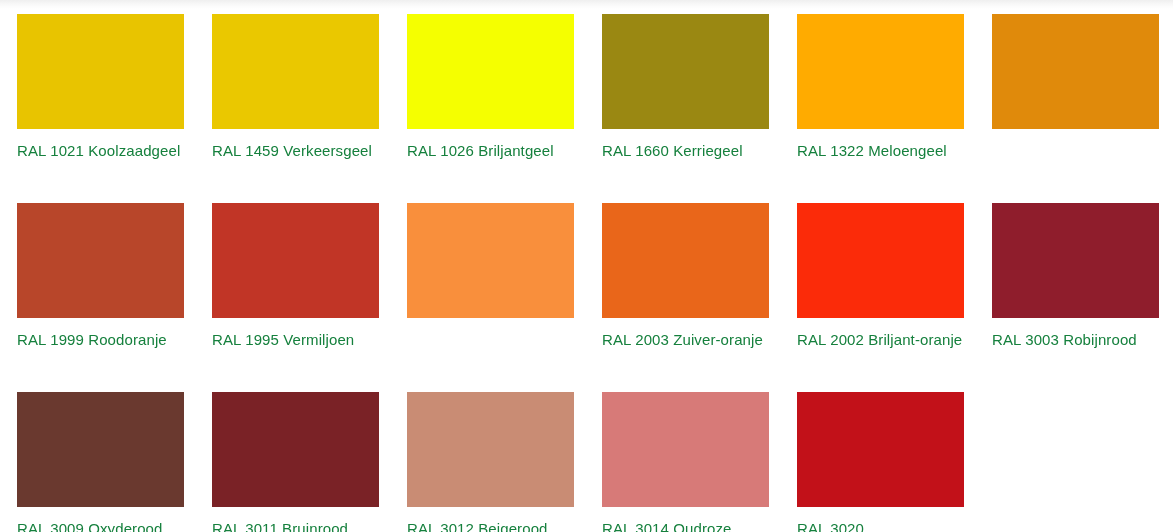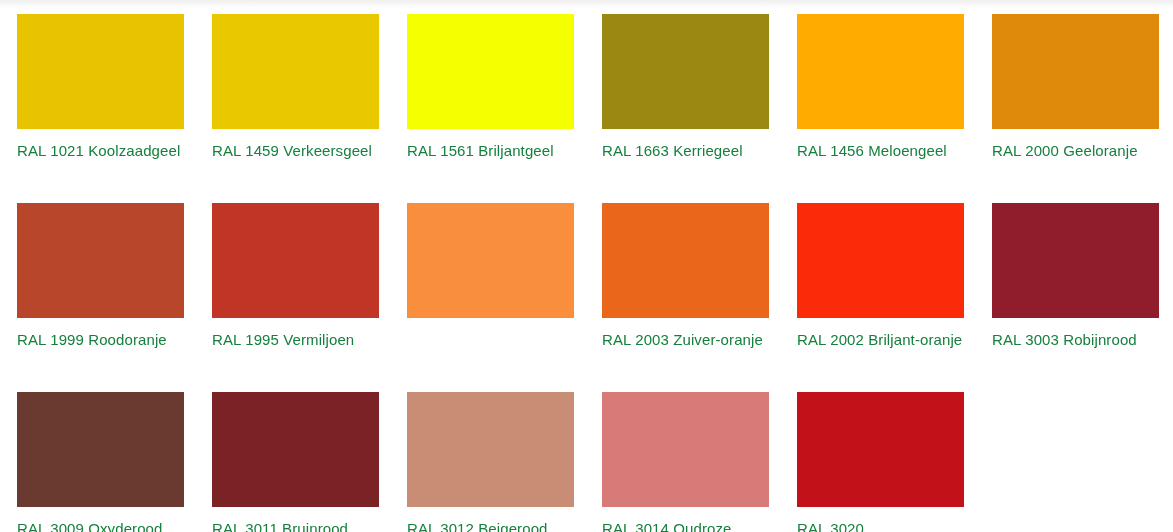--- a/index.html
+++ b/index.html
@@ -81,33 +81,32 @@
       <div class="swatch-card">
         <span class="swatch-chip" style="background: rgb(232, 196, 0);"></span>
         <span class="swatch-label">RAL 1021 Koolzaadgeel</span>
       </div>
       <div class="swatch-card">
         <span class="swatch-chip" style="background: rgb(234, 200, 0);"></span>
         <span class="swatch-label">RAL 1459 Verkeersgeel</span>
       </div>
       <div class="swatch-card">
         <span class="swatch-chip" style="background: rgb(245, 255, 0);"></span>
-        <span class="swatch-label">RAL 1561 Briljantgeel</span>
+        <span class="swatch-label">RAL 1026 Briljantgeel</span>
       </div>
       <div class="swatch-card">
         <span class="swatch-chip" style="background: rgb(154, 136, 18);"></span>
-        <span class="swatch-label">RAL 1663 Kerriegeel</span>
+        <span class="swatch-label">RAL 1660 Kerriegeel</span>
       </div>
       <div class="swatch-card">
         <span class="swatch-chip" style="background: rgb(255, 171, 0);"></span>
-        <span class="swatch-label">RAL 1456 Meloengeel</span>
+        <span class="swatch-label">RAL 1322 Meloengeel</span>
       </div>
       <div class="swatch-card">
         <span class="swatch-chip" style="background: rgb(224, 138, 11);"></span>
-        <span class="swatch-label">RAL 2000 Geeloranje</span>
       </div>
       <div class="swatch-card">
         <span class="swatch-chip" style="background: rgb(184, 70, 42);"></span>
         <span class="swatch-label">RAL 1999 Roodoranje</span>
       </div>
       <div class="swatch-card">
         <span class="swatch-chip" style="background: rgb(193, 53, 38);"></span>
         <span class="swatch-label">RAL 1995 Vermiljoen</span>
       </div>
       <div class="swatch-card">

